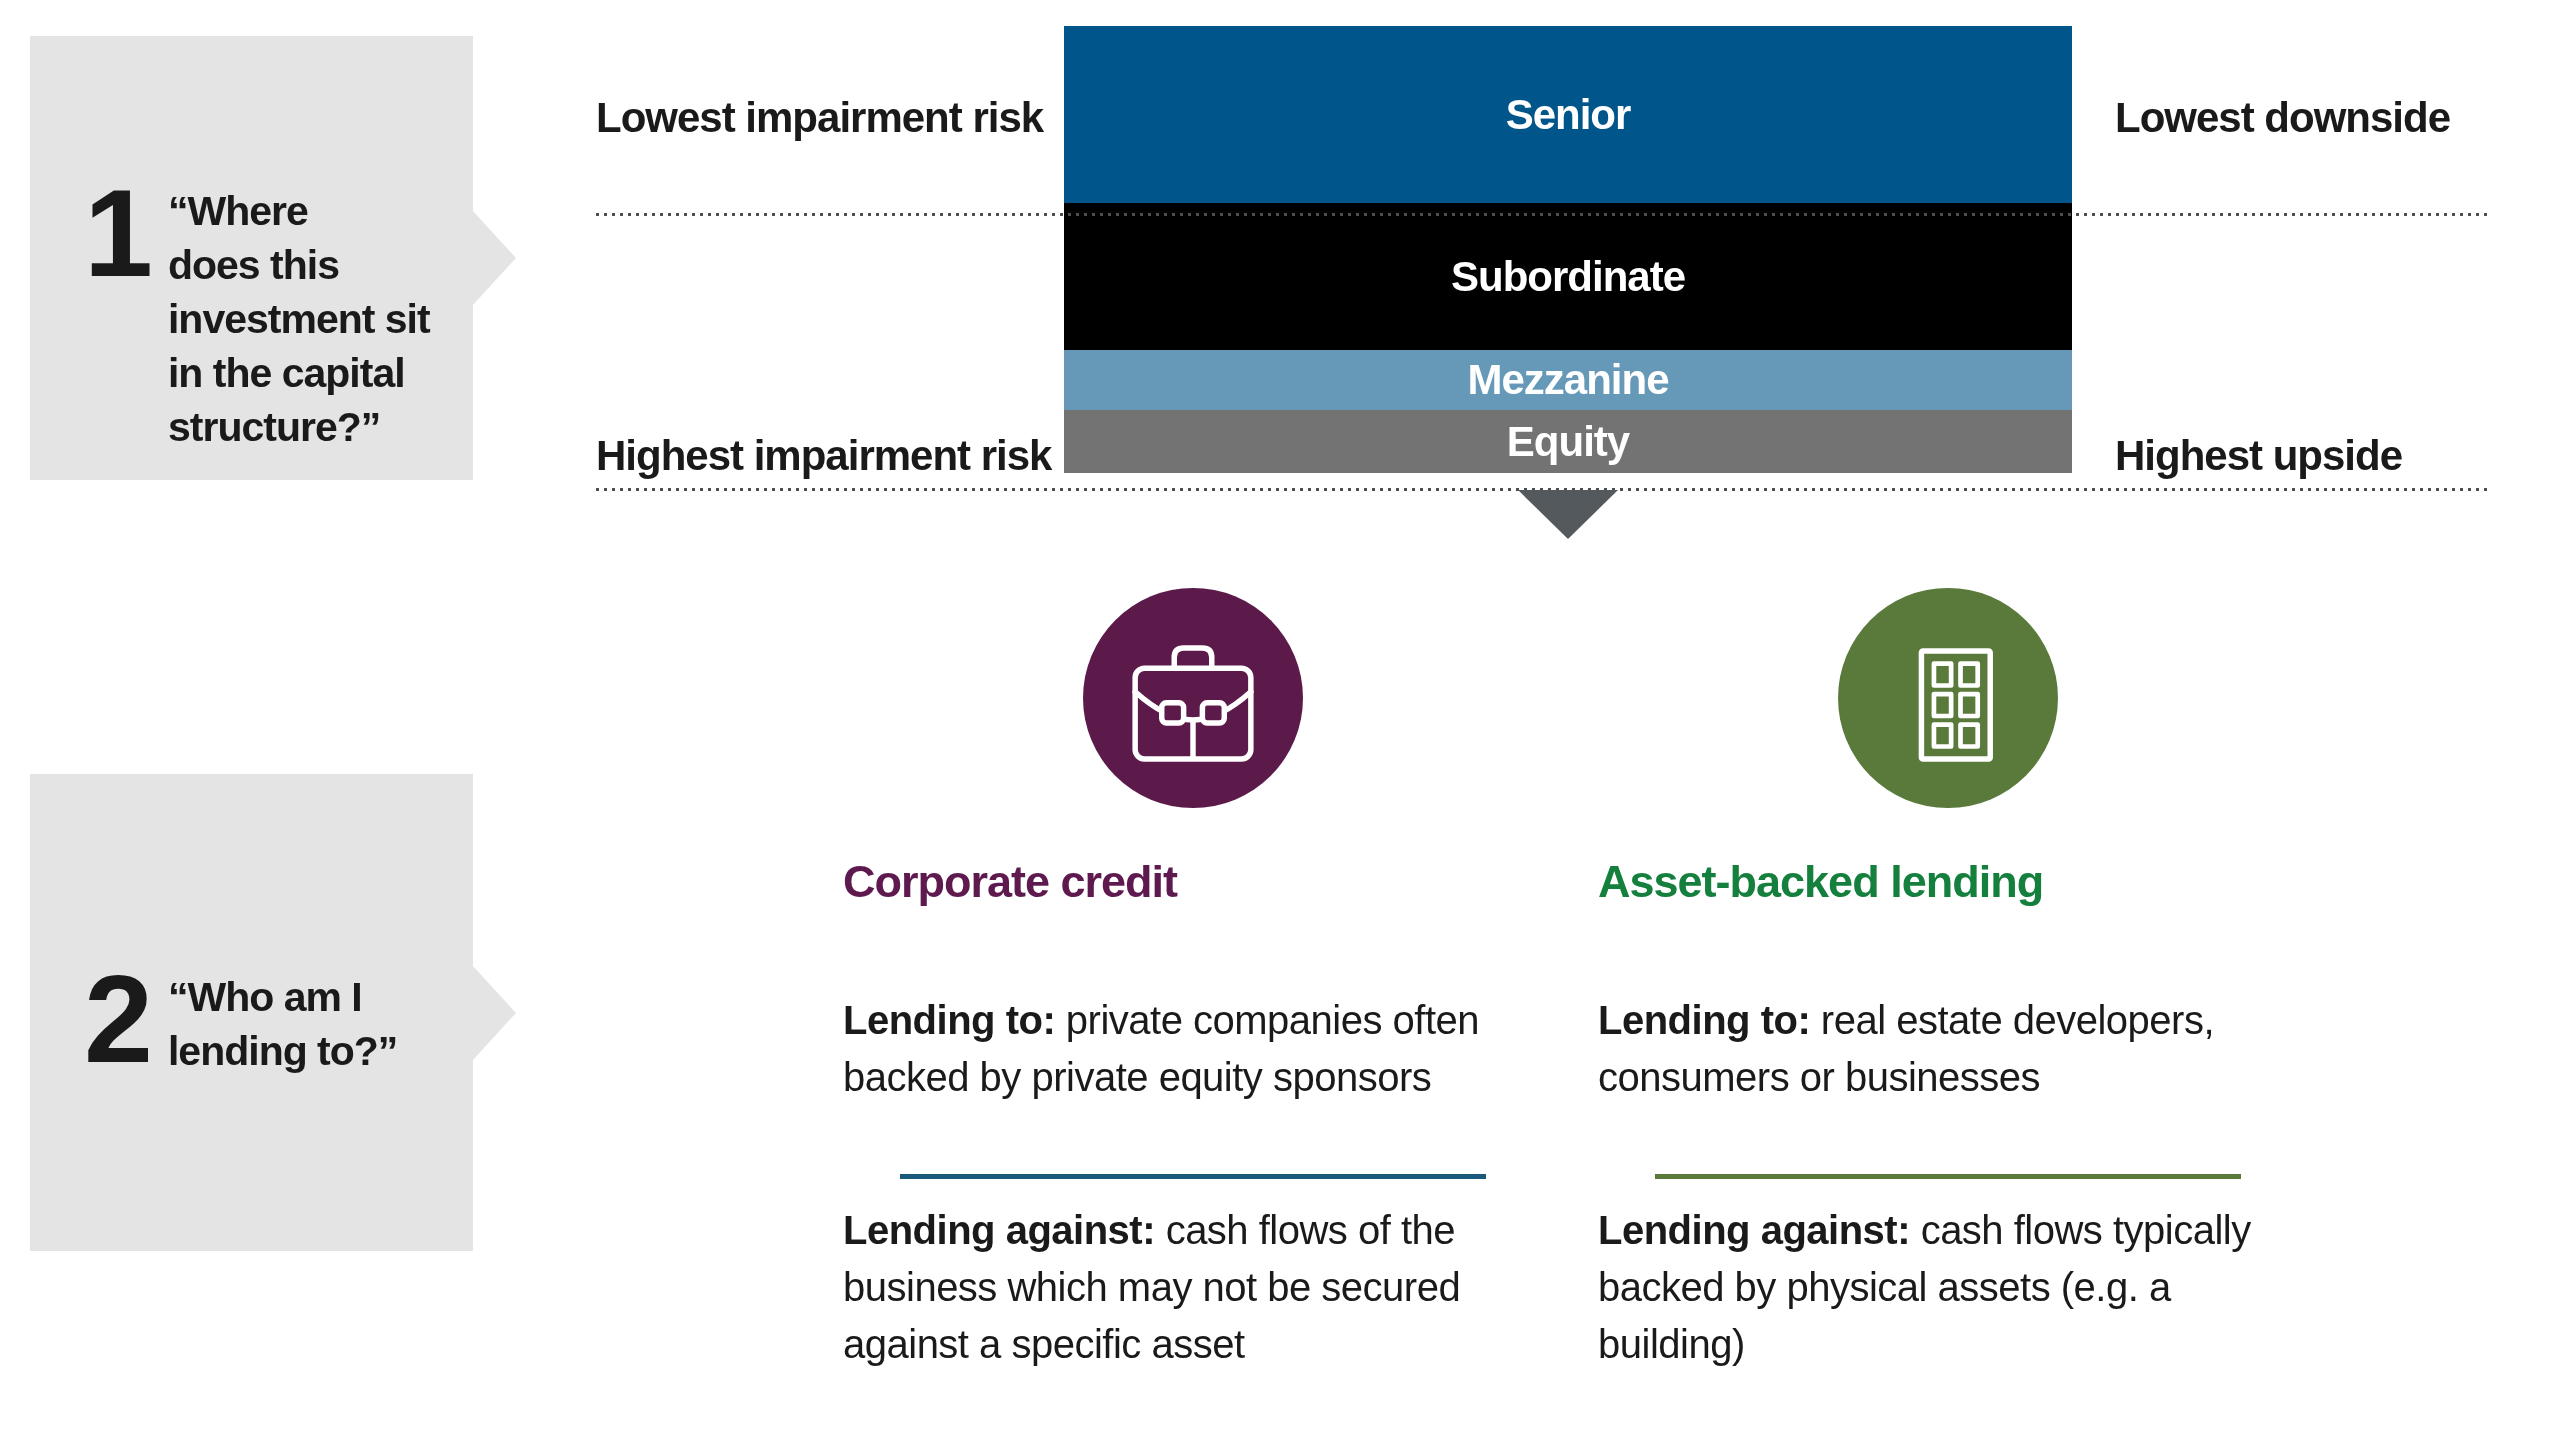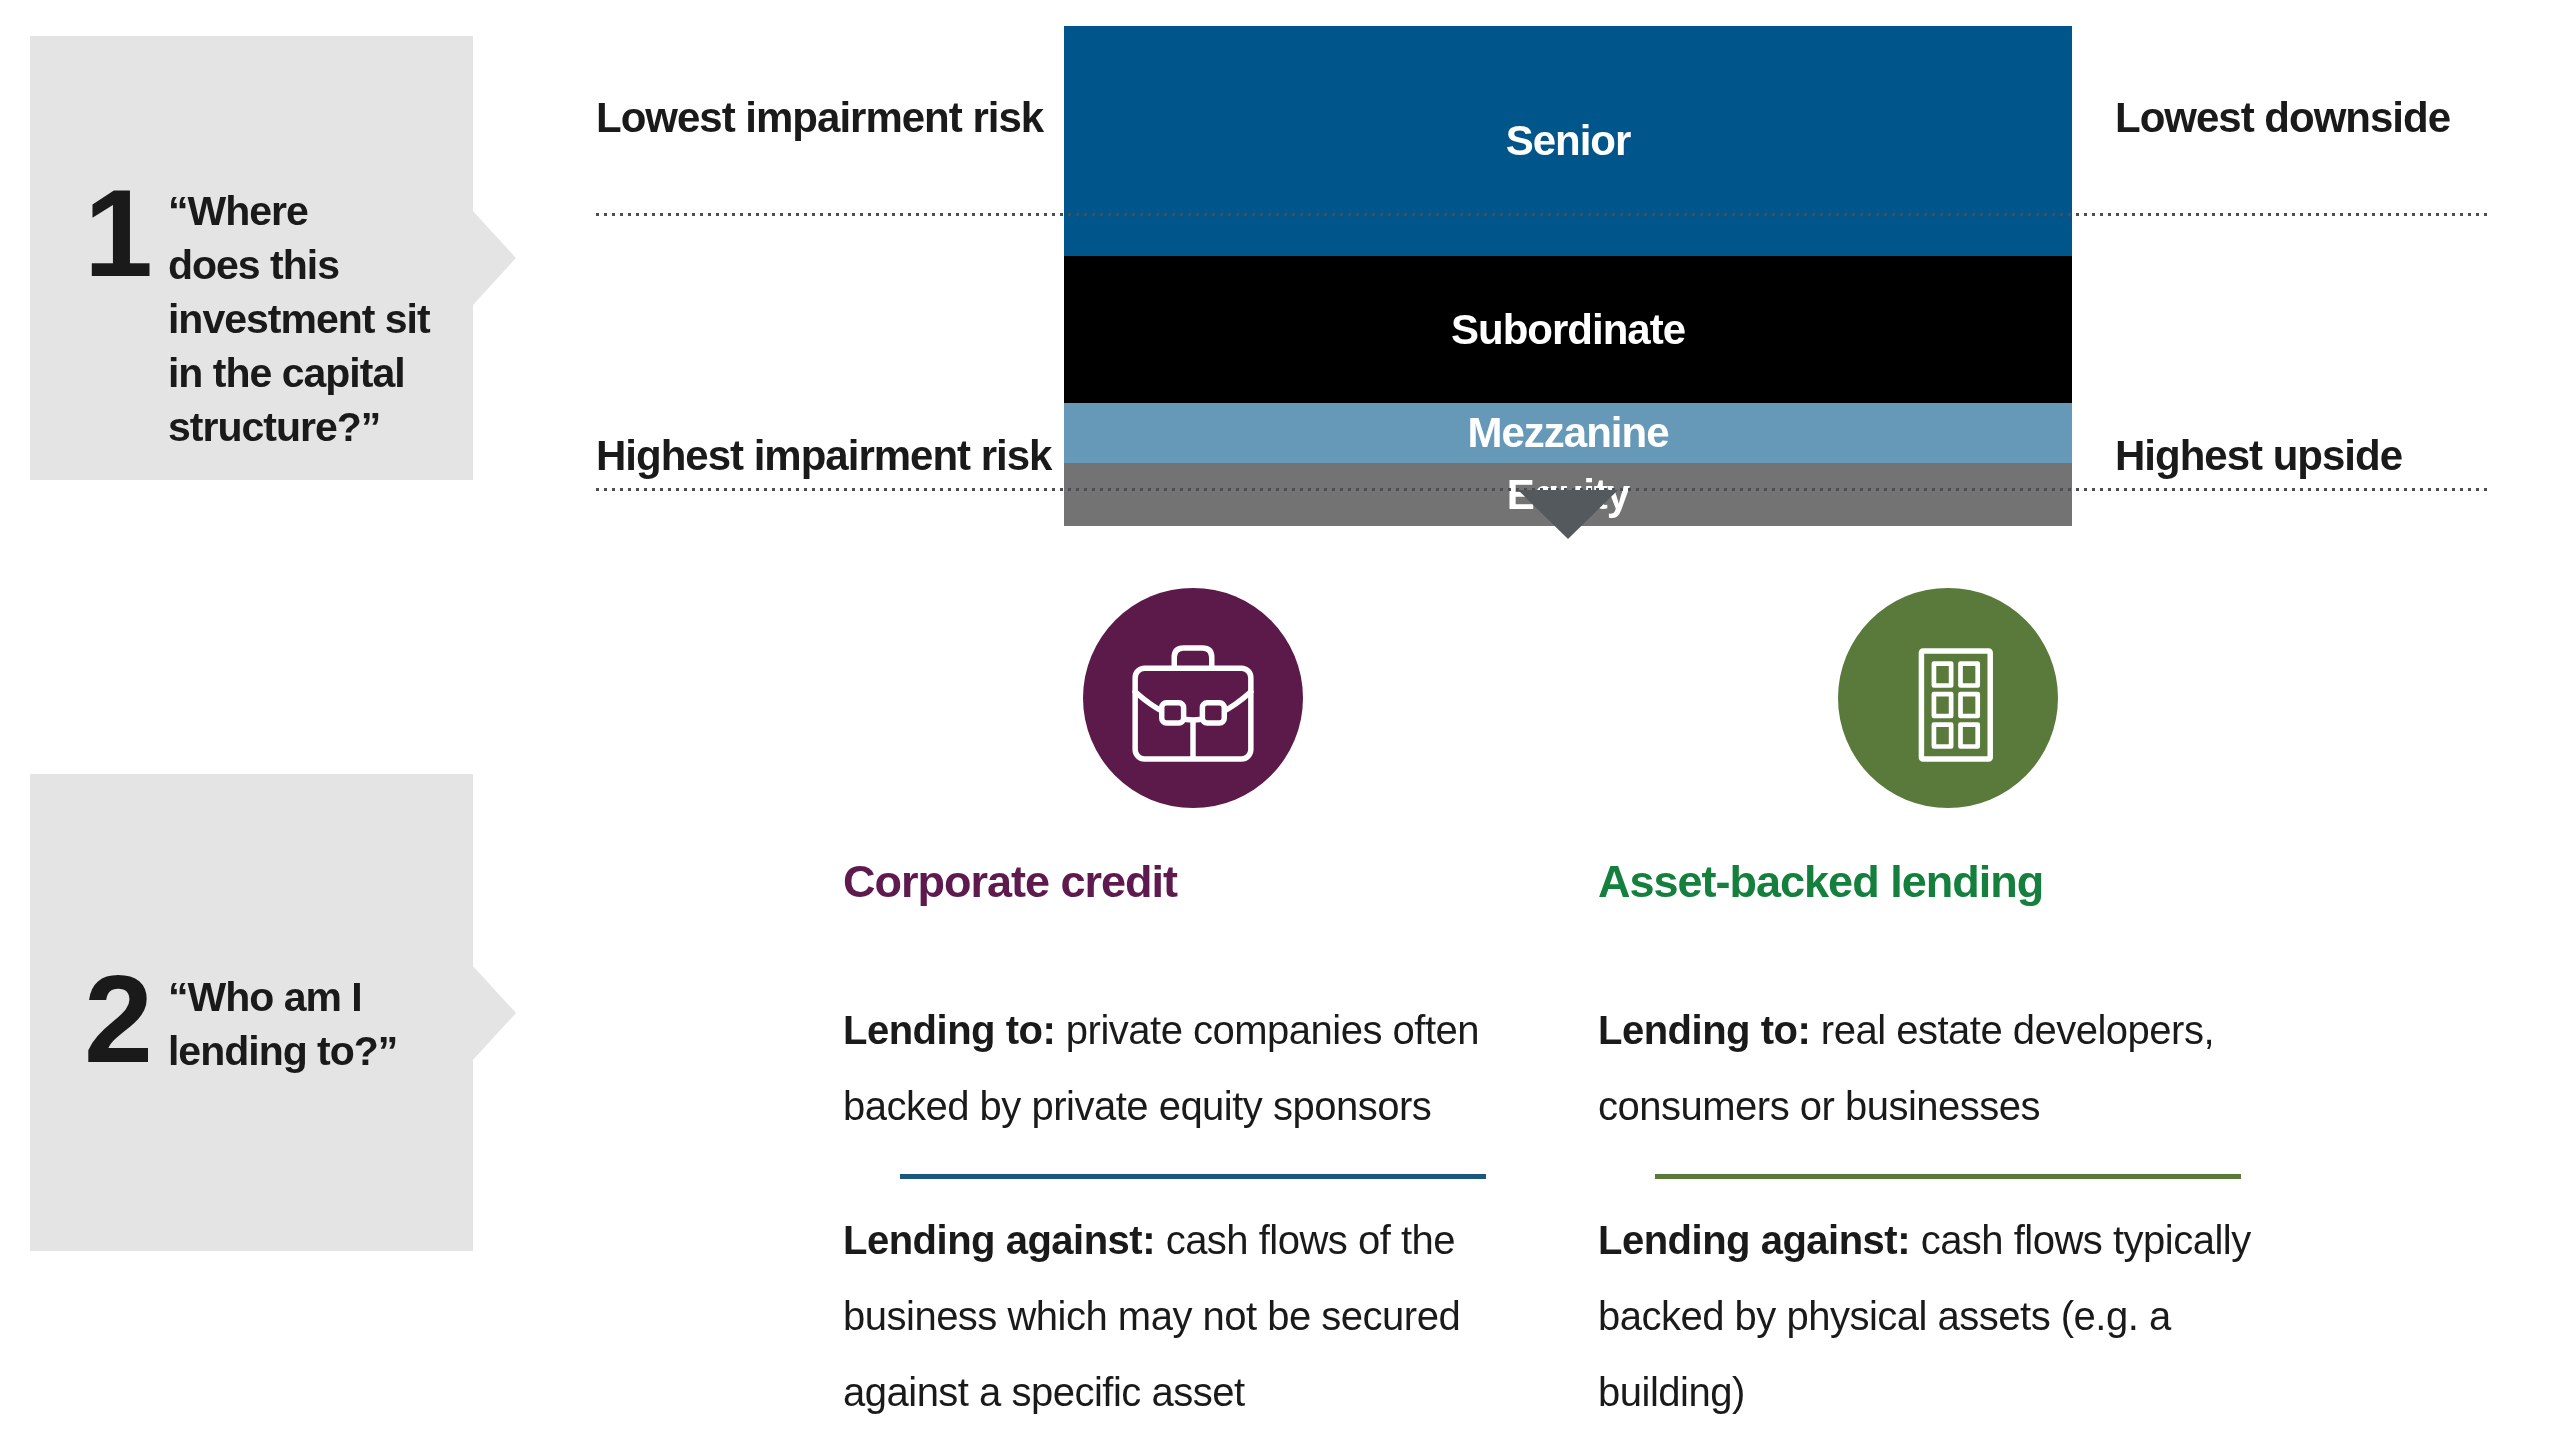--- a/index.html
+++ b/index.html
@@ -18,21 +18,21 @@
   .q1 .qcontent{top:140px;}
   .q2 .qcontent{top:188px;}
   .qnum{font-size:124px;font-weight:bold;line-height:0.92;letter-spacing:-3px;}
   .qtext{font-size:41px;font-weight:bold;line-height:54px;letter-spacing:-1px;
          margin-left:18px;white-space:pre-line;margin-top:8px;}
 
   
   .stack{position:absolute;left:1064px;top:26px;width:1008px;}
   .seg{width:100%;display:flex;align-items:center;justify-content:center;}
   .seg-label{color:#fff;font-weight:bold;font-size:42px;letter-spacing:-1px;}
-  .seg0{height:230px;background:#00558a;}
+  .seg0{height:177px;background:#00558a;}
   .seg1{height:147px;background:#000000;}
   .seg2{height:60px;background:#6699b8;}
   .seg3{height:63px;background:#737373;}
 
   .dotline{position:absolute;left:596px;width:1896px;height:3px;z-index:5;
            background-image:repeating-linear-gradient(90deg,#4a4f54 0 3px,transparent 3px 8px);}
   .dot1{top:213px;}
   .dot2{top:488px;}
 
   .edge-label{position:absolute;font-size:42px;font-weight:bold;letter-spacing:-1px;white-space:nowrap;}
@@ -49,21 +49,21 @@
   .col{position:absolute;top:0;height:1172px;width:700px;}
   .col-left{left:843px;}
   .col-right{left:1598px;}
   .bigcircle{position:absolute;left:50%;margin-left:-110px;top:588px;width:220px;height:220px;
              border-radius:50%;display:flex;align-items:center;justify-content:center;}
   .bc-purple{background:#5c1a4a;}
   .bc-green{background:#5a7a3c;}
   .col-title{position:absolute;left:0;right:0;top:856px;font-size:45px;font-weight:bold;letter-spacing:-1px;}
   .t-purple{color:#5e1a4f;}
   .t-green{color:#15803d;}
-  .body-block{position:absolute;left:0;right:0;font-size:40px;line-height:76px;letter-spacing:-0.5px;}
+  .body-block{position:absolute;left:0;right:0;font-size:40px;line-height:57px;letter-spacing:-0.5px;}
   .lend-to{top:992px;}
   .lend-against{top:1202px;}
   .body-block b{font-weight:bold;}
   .pre{white-space:pre-line;}
   .divider{position:absolute;left:50%;margin-left:-293px;top:1174px;width:586px;height:5px;}
   .dv-blue{background:#1a587e;}
   .dv-green{background:#5a7a3c;}
 </style>
 </head>
 <body>

